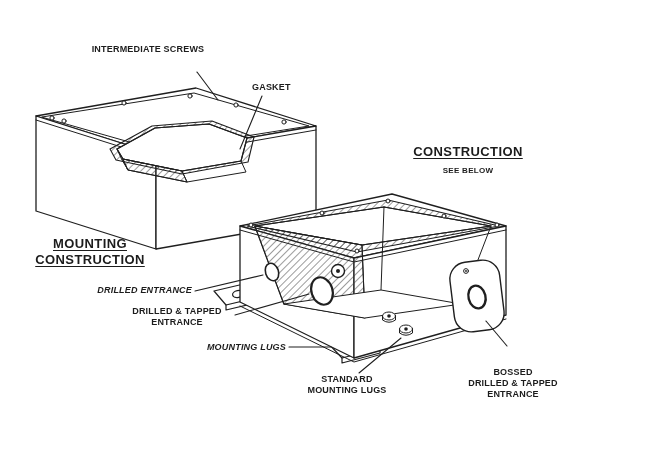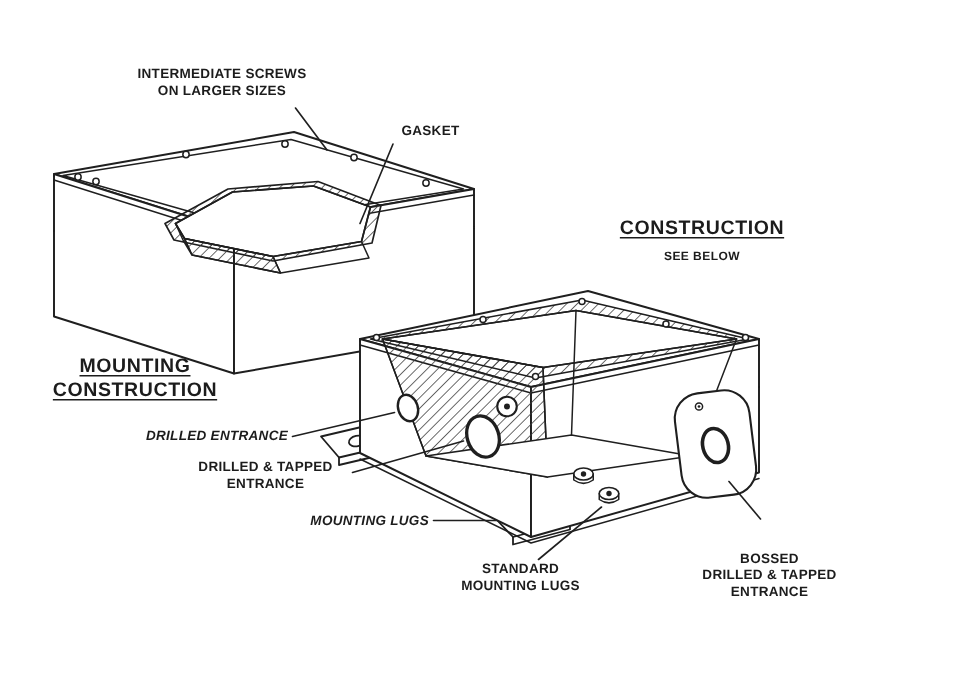--- a/index.html
+++ b/index.html
@@ -1,21 +1,21 @@
 <!DOCTYPE html>
 <html><head>
 <meta charset="utf-8">
 <style>
   html,body{margin:0;padding:0;background:#ffffff;}
   .stage{
     position:relative;width:650px;height:458px;background:#ffffff;
     overflow:hidden;font-family:"Liberation Sans",sans-serif;
   }
   .stage svg{position:absolute;left:0;top:0;}
-  .lbl{position:absolute;color:#1c1c1c;font-weight:bold;text-align:center;}
+  .lbl{position:absolute;color:#1c1c1c;font-weight:bold;}
   .sm{font-size:9px;line-height:11px;letter-spacing:.2px;}
   .ttl{font-size:13px;line-height:16px;letter-spacing:.4px;}
   .center{text-align:center;}
   .right{text-align:right;font-style:italic;}
   .ln{display:block;}
   .u{display:block;text-decoration:underline;text-underline-offset:2px;text-decoration-thickness:1.2px;}
   .note{display:block;font-size:8px;letter-spacing:.3px;margin-top:3px;}
 </style>
 </head>
 <body>
@@ -115,21 +115,20 @@
         <path d="M235,315 L309,294"></path>
         <path d="M289,347 L331,347"></path>
         <path d="M359,373 L401,338"></path>
         <path d="M507,346 L486,321"></path>
       </g>
     </g>
   </svg>
 
   <div class="lbl sm center" style="left:58px;top:44px;width:180px">
     <span class="ln">INTERMEDIATE SCREWS</span>
-    <span class="ln">ON LARGER SIZES</span>
   </div>
 
   <div class="lbl sm" style="left:252px;top:82px;width:70px">
     <span class="ln">GASKET</span>
   </div>
 
   <div class="lbl ttl center" style="left:408px;top:144px;width:120px">
     <span class="u">CONSTRUCTION</span>
     <span class="note">SEE BELOW</span>
   </div>

